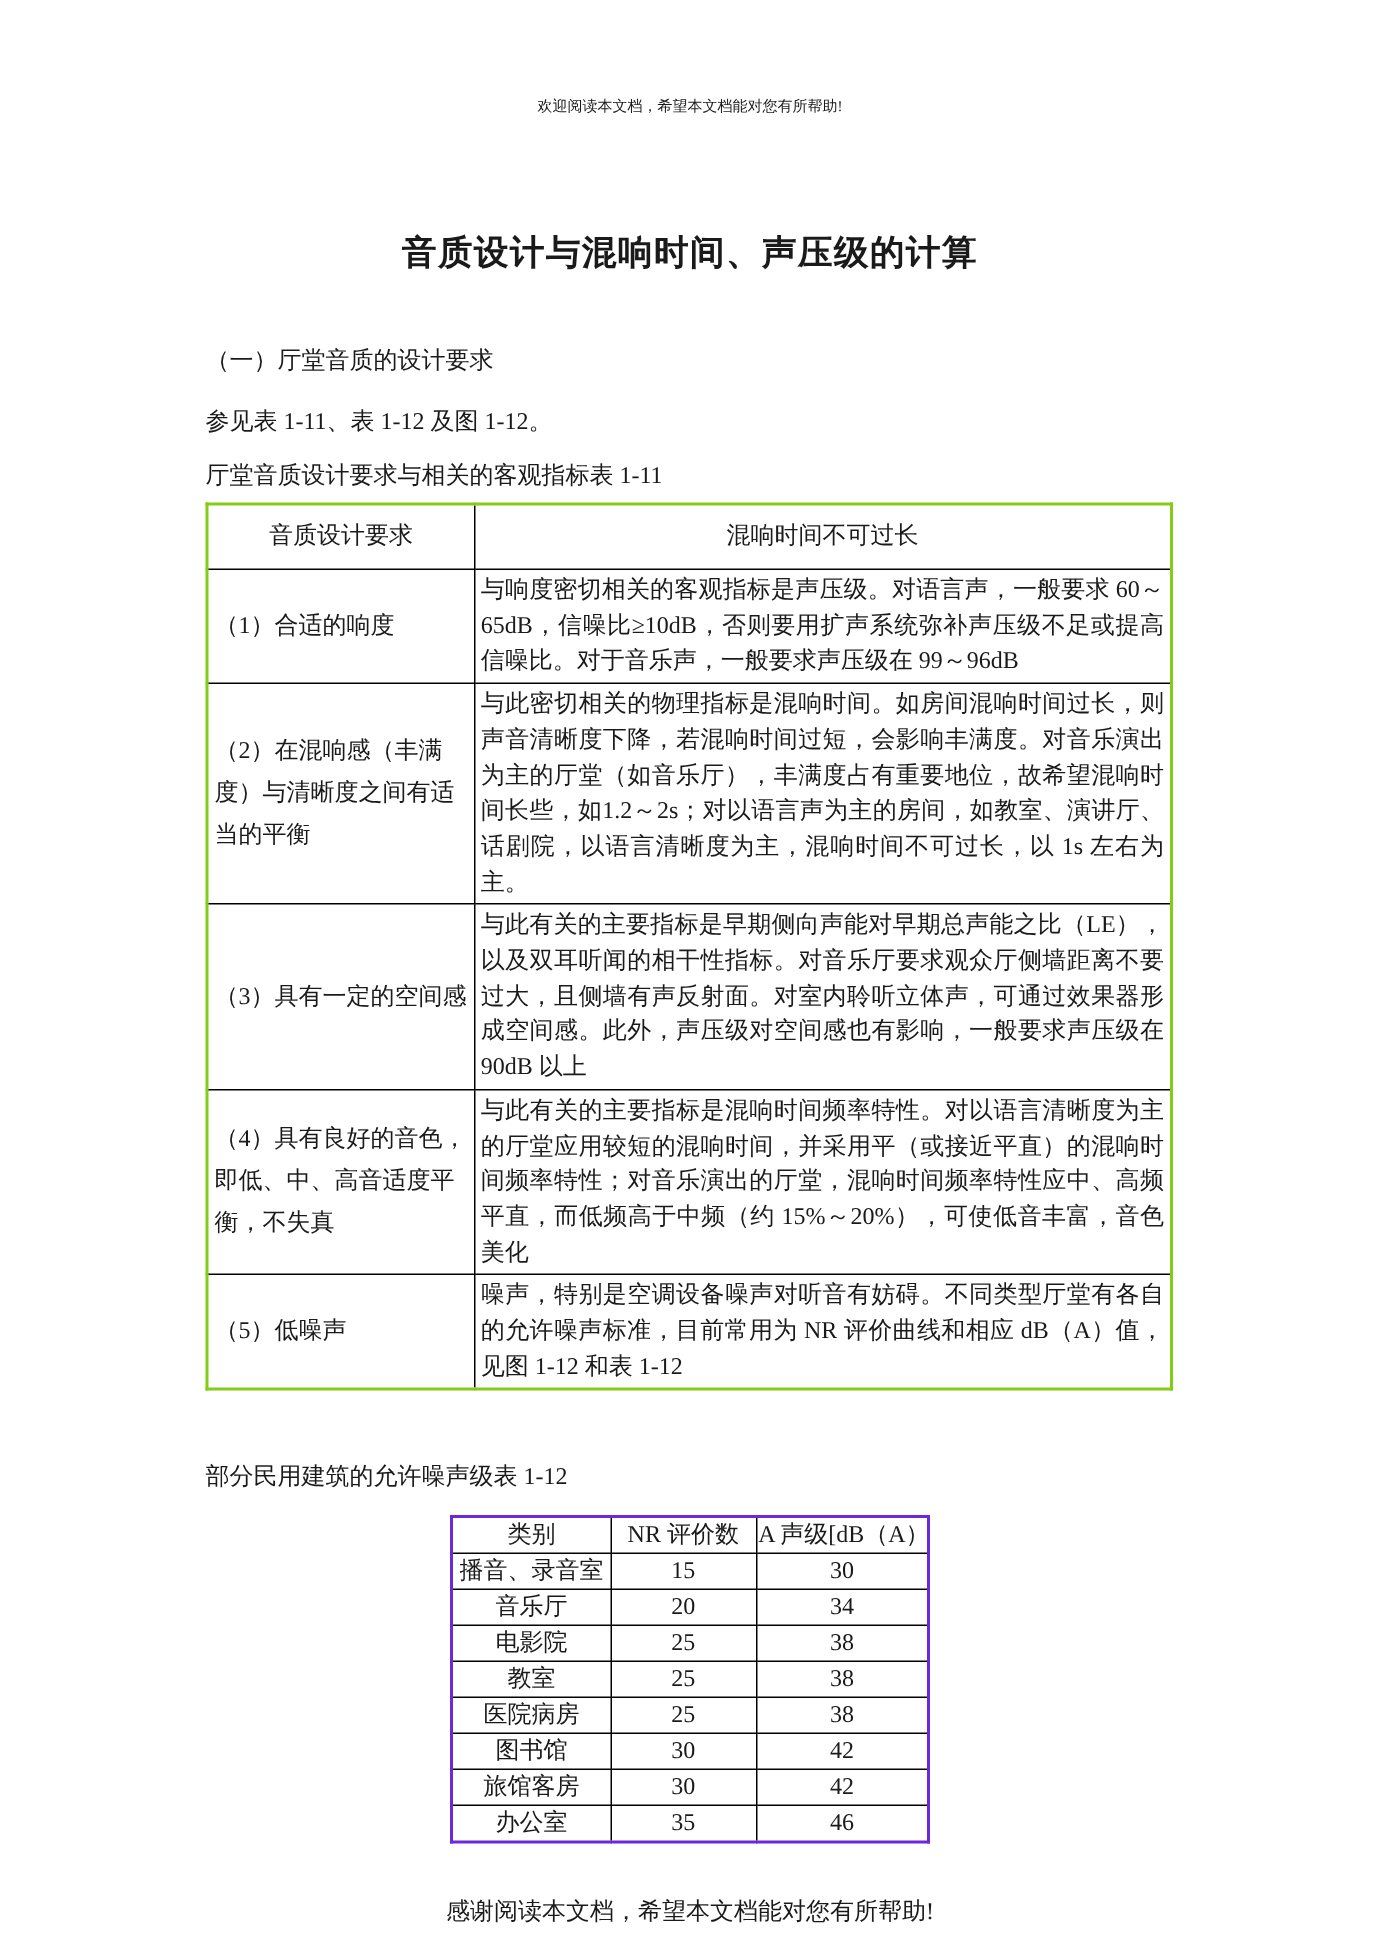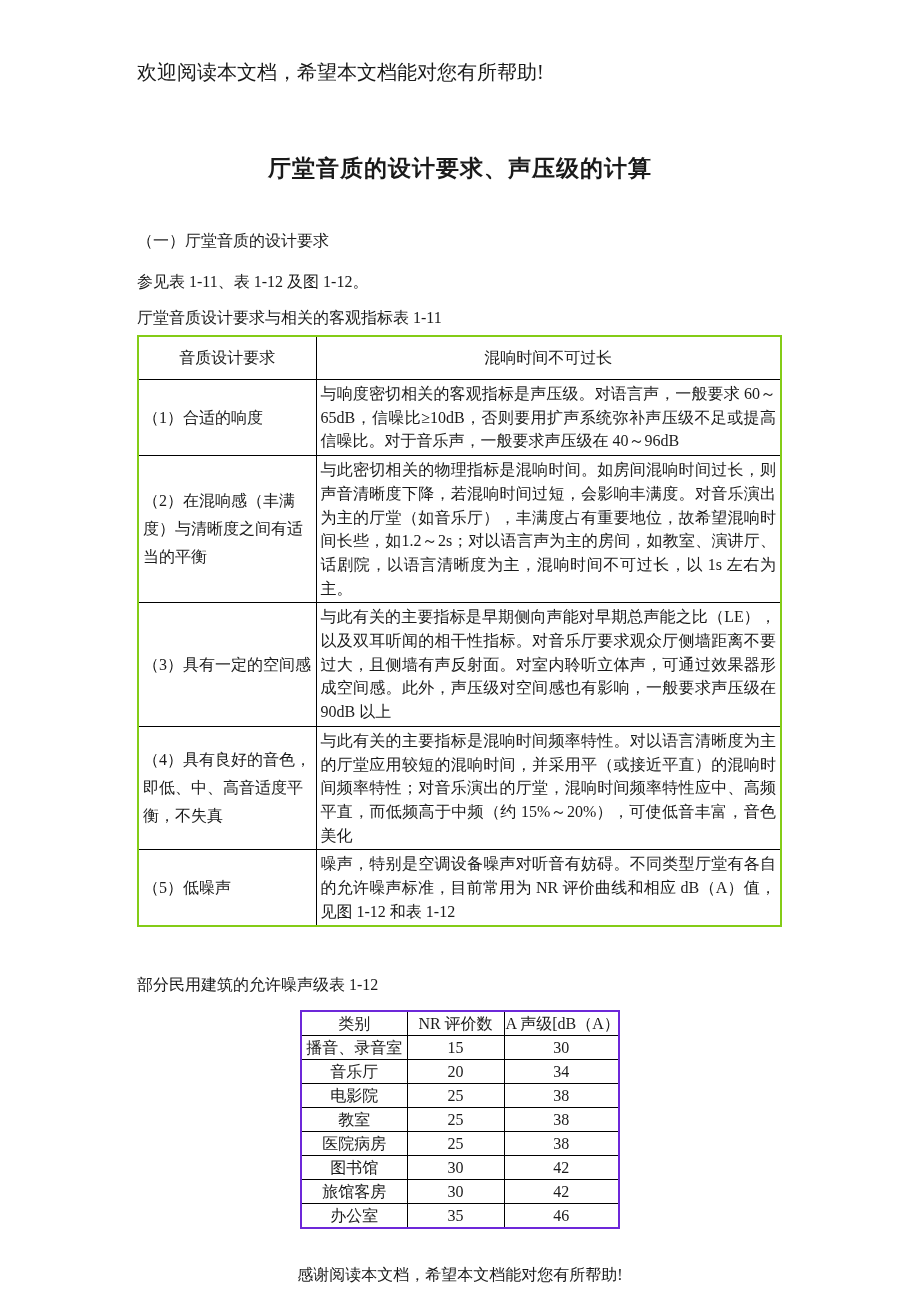--- a/index.html
+++ b/index.html
@@ -13,21 +13,22 @@
     height: 1302px;
     box-sizing: border-box;
     padding: 62px 137px 0 137px;
     background: #ffffff;
     color: #1a1a1a;
     font-family: "Liberation Serif", "DejaVu Serif", serif;
     font-size: 16px;
     overflow: hidden;
   }
   .header-note {
-    font-size: 20px;
+    text-align: center;
+    font-size: 10px;
     line-height: 20px;
   }
   .doc-title {
     margin-top: 70px;
     text-align: center;
     font-size: 23px;
     font-weight: bold;
     line-height: 34px;
     letter-spacing: 1px;
   }
@@ -106,41 +107,41 @@
     line-height: 20px;
   }
 </style>
 </head>
 <body>
 
 <div class="page">
 
   <div class="header-note">欢迎阅读本文档，希望本文档能对您有所帮助!</div>
 
-  <div class="doc-title">厅堂音质的设计要求、声压级的计算</div>
+  <div class="doc-title">音质设计与混响时间、声压级的计算</div>
 
   <div class="section-heading">（一）厅堂音质的设计要求</div>
 
   <div class="reference-line">参见表 1-11、表 1-12 及图 1-12。</div>
 
   <div class="table1-caption">厅堂音质设计要求与相关的客观指标表 1-11</div>
 
   <table class="req-table">
     <colgroup>
         <col class="c1">
         <col class="c2">
       </colgroup>
     <tbody>
       <tr>
         <th>音质设计要求</th>
         <th>混响时间不可过长</th>
       </tr>
       <tr>
         <td class="req-cell">（1）合适的响度</td>
-        <td class="ind-cell">与响度密切相关的客观指标是声压级。对语言声，一般要求 60～65dB，信噪比≥10dB，否则要用扩声系统弥补声压级不足或提高信噪比。对于音乐声，一般要求声压级在 40～96dB</td>
+        <td class="ind-cell">与响度密切相关的客观指标是声压级。对语言声，一般要求 60～65dB，信噪比≥10dB，否则要用扩声系统弥补声压级不足或提高信噪比。对于音乐声，一般要求声压级在 99～96dB</td>
       </tr>
       <tr>
         <td class="req-cell">（2）在混响感（丰满度）与清晰度之间有适当的平衡</td>
         <td class="ind-cell">与此密切相关的物理指标是混响时间。如房间混响时间过长，则声音清晰度下降，若混响时间过短，会影响丰满度。对音乐演出为主的厅堂（如音乐厅），丰满度占有重要地位，故希望混响时间长些，如1.2～2s；对以语言声为主的房间，如教室、演讲厅、话剧院，以语言清晰度为主，混响时间不可过长，以 1s 左右为主。</td>
       </tr>
       <tr>
         <td class="req-cell">（3）具有一定的空间感</td>
         <td class="ind-cell">与此有关的主要指标是早期侧向声能对早期总声能之比（LE），以及双耳听闻的相干性指标。对音乐厅要求观众厅侧墙距离不要过大，且侧墙有声反射面。对室内聆听立体声，可通过效果器形成空间感。此外，声压级对空间感也有影响，一般要求声压级在 90dB 以上</td>
       </tr>
       <tr>

